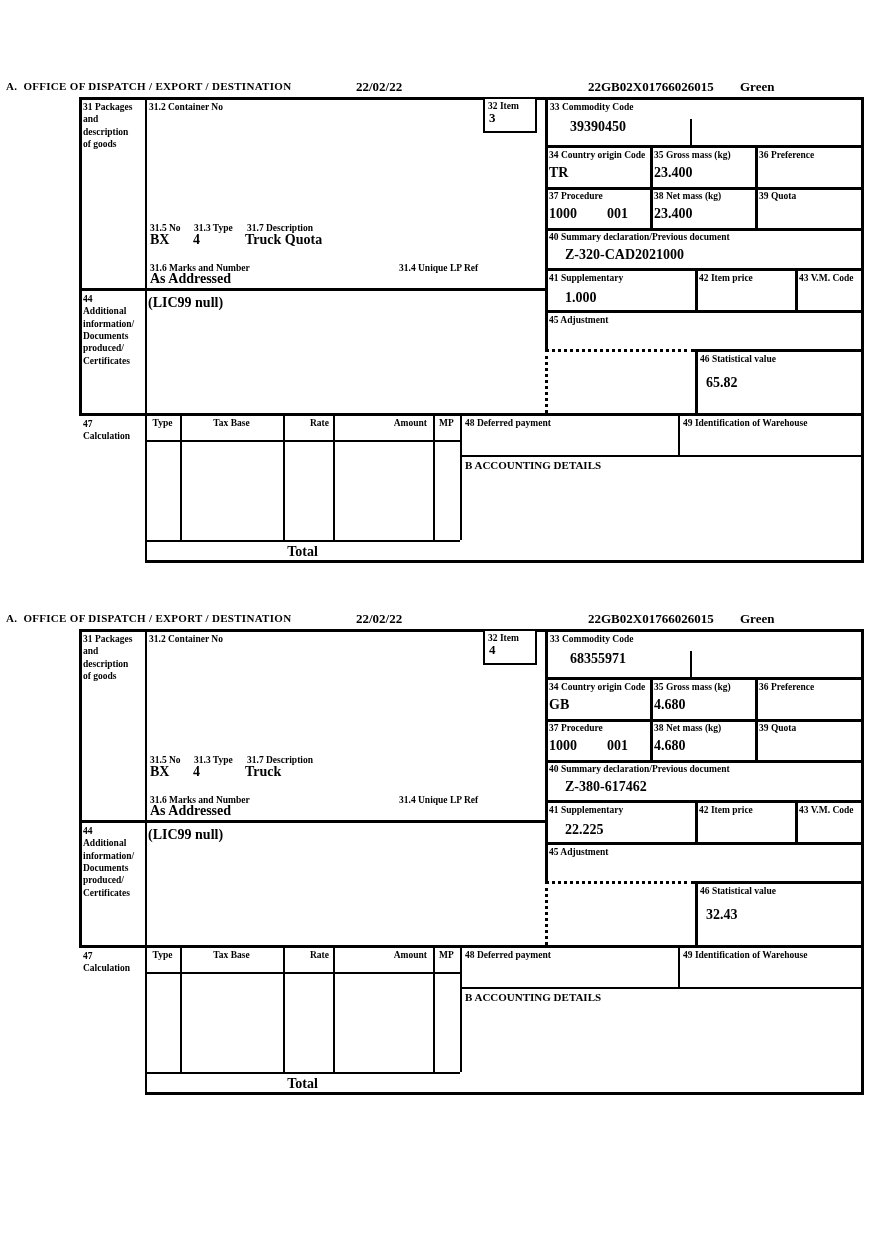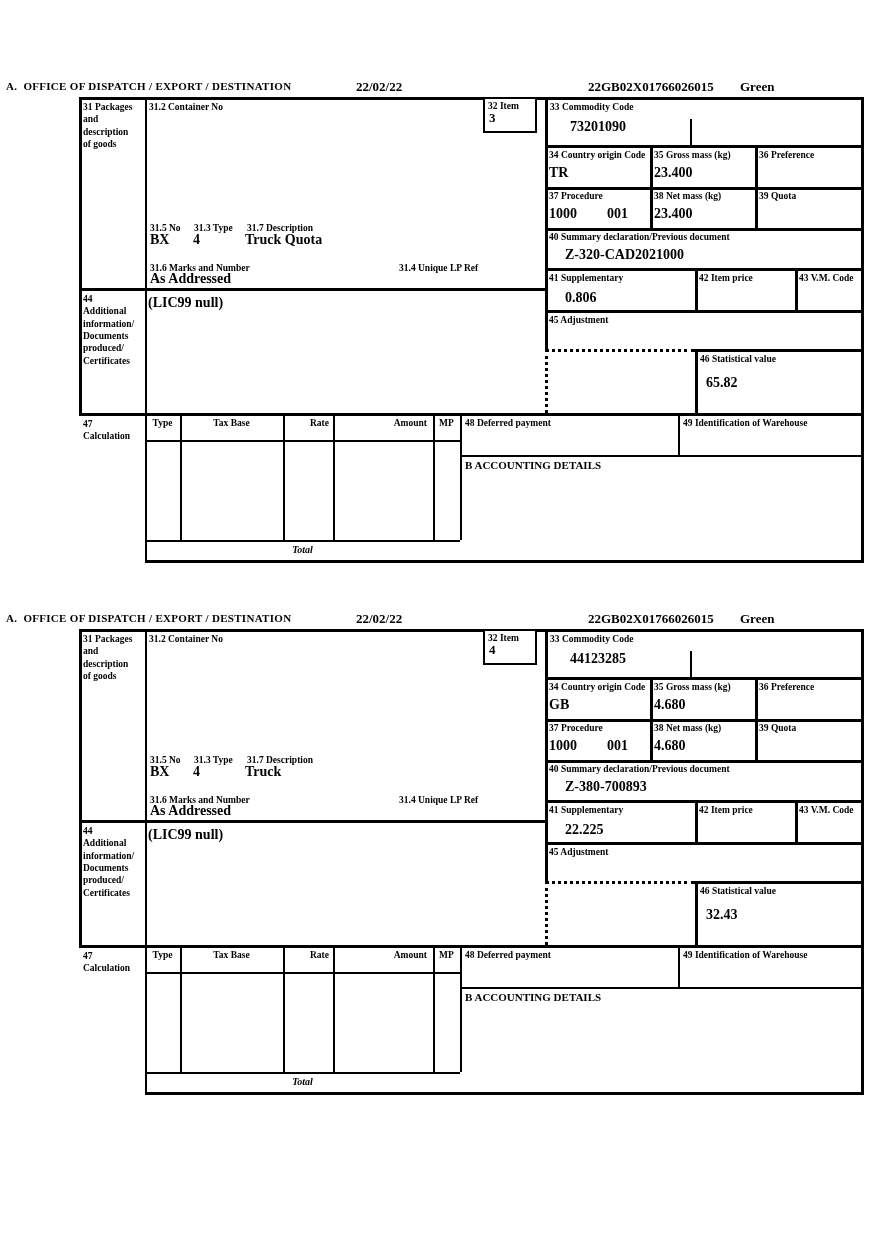--- a/index.html
+++ b/index.html
@@ -11,21 +11,21 @@
   .hl.thick{border-top-width:3px;}
   .vl.thick{border-left-width:3px;}
   .hl.dot{border-top-style:dotted;border-top-width:3px;}
   .vl.dot{border-left-style:dotted;border-left-width:3px;}
   .box32{position:absolute;border:2px solid #000;background:#fff;}
   .title{position:absolute;font-size:11px;font-weight:bold;letter-spacing:.3px;white-space:pre;}
   .hdr{position:absolute;font-size:13px;font-weight:bold;white-space:pre;}
   .lbl{position:absolute;font-size:9.5px;font-weight:bold;line-height:1.3;white-space:pre-line;}
   .val{position:absolute;font-size:14px;font-weight:bold;white-space:pre;}
   .th{position:absolute;font-size:9.5px;font-weight:bold;}
-  .small{font-size:10px;font-style:italic;}
+  .small{font-size:14px;}
 </style>
 </head>
 <body>
 
 <div class="page">
 
     <div class="section" style="top: 78px;">
 
       <div class="title" style="left:6px;top:2px;">A.  OFFICE OF DISPATCH / EXPORT / DESTINATION</div>
       <div class="hdr" style="left:356px;top:1px;">22/02/22</div>
@@ -78,40 +78,40 @@
       <div class="hl dot" style="left:545px;top:271px;width:150px;"></div>
       <div class="hl thick" style="left:695px;top:271px;width:166px;"></div>
       <div class="vl thick" style="left:695px;top:271px;height:64px;"></div>
       <div class="vl thick" style="left:650px;top:67px;height:83px;"></div>
       <div class="vl thick" style="left:755px;top:67px;height:83px;"></div>
       <div class="vl" style="left:690px;top:41px;height:26px;"></div>
       <div class="vl thick" style="left:695px;top:190px;height:42px;"></div>
       <div class="vl thick" style="left:795px;top:190px;height:42px;"></div>
 
       <div class="lbl" style="left:550px;top:23px;">33 Commodity Code</div>
-      <div class="val" style="left:570px;top:41px;">73201090</div>
+      <div class="val" style="left:570px;top:41px;">39390450</div>
 
       <div class="lbl" style="left:549px;top:71px;">34 Country origin Code</div>
       <div class="val" style="left:549px;top:87px;">TR</div>
       <div class="lbl" style="left:654px;top:71px;">35 Gross mass (kg)</div>
       <div class="val" style="left:654px;top:87px;">23.400</div>
       <div class="lbl" style="left:759px;top:71px;">36 Preference</div>
 
       <div class="lbl" style="left:549px;top:112px;">37 Procedure</div>
       <div class="val" style="left:549px;top:128px;">1000</div>
       <div class="val" style="left:607px;top:128px;">001</div>
       <div class="lbl" style="left:654px;top:112px;">38 Net mass (kg)</div>
       <div class="val" style="left:654px;top:128px;">23.400</div>
       <div class="lbl" style="left:759px;top:112px;">39 Quota</div>
 
       <div class="lbl" style="left:549px;top:153px;">40 Summary declaration/Previous document</div>
       <div class="val" style="left:565px;top:169px;">Z-320-CAD2021000</div>
 
       <div class="lbl" style="left:549px;top:194px;">41 Supplementary</div>
-      <div class="val" style="left:565px;top:212px;">0.806</div>
+      <div class="val" style="left:565px;top:212px;">1.000</div>
       <div class="lbl" style="left:699px;top:194px;">42 Item price</div>
       <div class="lbl" style="left:799px;top:194px;">43 V.M. Code</div>
 
       <div class="lbl" style="left:549px;top:236px;">45 Adjustment</div>
 
       <div class="lbl" style="left:700px;top:275px;">46 Statistical value</div>
       <div class="val" style="left:706px;top:297px;">65.82</div>
 
       <div class="lbl" style="left:83px;top:340px;">47
 Calculation</div>
@@ -192,37 +192,37 @@
       <div class="hl dot" style="left:545px;top:271px;width:150px;"></div>
       <div class="hl thick" style="left:695px;top:271px;width:166px;"></div>
       <div class="vl thick" style="left:695px;top:271px;height:64px;"></div>
       <div class="vl thick" style="left:650px;top:67px;height:83px;"></div>
       <div class="vl thick" style="left:755px;top:67px;height:83px;"></div>
       <div class="vl" style="left:690px;top:41px;height:26px;"></div>
       <div class="vl thick" style="left:695px;top:190px;height:42px;"></div>
       <div class="vl thick" style="left:795px;top:190px;height:42px;"></div>
 
       <div class="lbl" style="left:550px;top:23px;">33 Commodity Code</div>
-      <div class="val" style="left:570px;top:41px;">44123285</div>
+      <div class="val" style="left:570px;top:41px;">68355971</div>
 
       <div class="lbl" style="left:549px;top:71px;">34 Country origin Code</div>
       <div class="val" style="left:549px;top:87px;">GB</div>
       <div class="lbl" style="left:654px;top:71px;">35 Gross mass (kg)</div>
       <div class="val" style="left:654px;top:87px;">4.680</div>
       <div class="lbl" style="left:759px;top:71px;">36 Preference</div>
 
       <div class="lbl" style="left:549px;top:112px;">37 Procedure</div>
       <div class="val" style="left:549px;top:128px;">1000</div>
       <div class="val" style="left:607px;top:128px;">001</div>
       <div class="lbl" style="left:654px;top:112px;">38 Net mass (kg)</div>
       <div class="val" style="left:654px;top:128px;">4.680</div>
       <div class="lbl" style="left:759px;top:112px;">39 Quota</div>
 
       <div class="lbl" style="left:549px;top:153px;">40 Summary declaration/Previous document</div>
-      <div class="val" style="left:565px;top:169px;">Z-380-700893</div>
+      <div class="val" style="left:565px;top:169px;">Z-380-617462</div>
 
       <div class="lbl" style="left:549px;top:194px;">41 Supplementary</div>
       <div class="val" style="left:565px;top:212px;">22.225</div>
       <div class="lbl" style="left:699px;top:194px;">42 Item price</div>
       <div class="lbl" style="left:799px;top:194px;">43 V.M. Code</div>
 
       <div class="lbl" style="left:549px;top:236px;">45 Adjustment</div>
 
       <div class="lbl" style="left:700px;top:275px;">46 Statistical value</div>
       <div class="val" style="left:706px;top:297px;">32.43</div>

